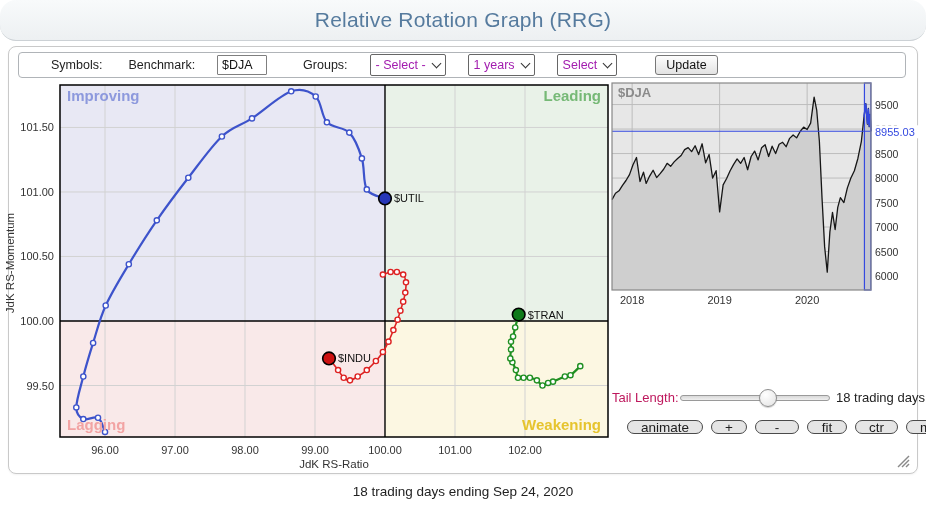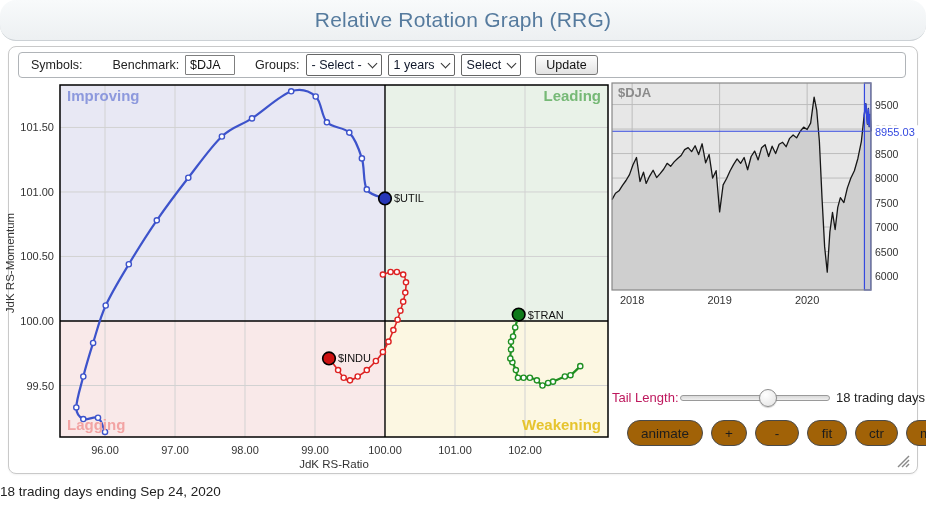--- a/index.html
+++ b/index.html
@@ -10,67 +10,67 @@
   .app-header{position:absolute;left:0;top:0;width:926px;height:40px;
     background:linear-gradient(#f8fafb,#edf0f2);border-bottom:1px solid #ccd1d5;border-radius:16px;}
   .app-title{width:100%;text-align:center;line-height:40px;font-size:21px;color:#567b9e;letter-spacing:.2px;}
 
   
   .panel{position:absolute;left:8px;top:46px;width:908px;height:426px;background:#fff;
     border:1px solid #c9c9c9;border-radius:8px;box-shadow:0 1px 2px rgba(0,0,0,.05);}
 
   
   .toolbar{position:absolute;left:18px;top:52px;width:888px;height:26px;border:1px solid #b0b4b8;
-    border-radius:4px;display:flex;align-items:center;gap:6px;box-sizing:border-box;padding-left:12px;background:#fff;}
+    border-radius:4px;display:flex;align-items:center;gap:22px;box-sizing:border-box;padding-left:32px;background:#fff;}
   .tlabel{font-size:12.5px;color:#222;white-space:nowrap;}
   .tinput{height:18px;border:1px solid #7f7f7f;border-radius:1px;font-size:12.5px;padding:0 4px;color:#111;
     font-family:"Liberation Sans","DejaVu Sans",sans-serif;}
   .tselect{height:20px;border:1px solid #666;border-radius:2px;background:#fff;display:flex;align-items:center;
-    font-size:12.5px;color:#0f172a;padding:0 5px;cursor:default;}
+    font-size:12.5px;color:#a21caf;padding:0 5px;cursor:default;}
   .chev{width:6px;height:6px;border-right:1.5px solid #333;border-bottom:1.5px solid #333;
     transform:rotate(45deg);margin-left:7px;margin-top:-3px;}
   .update-btn{height:20px;border:1px solid #777;border-radius:3px;background:linear-gradient(#fdfdfd,#e2e2e2);
-    font-size:12.5px;color:#111;padding:0 10px;margin-left:8px;font-family:inherit;}
+    font-size:12.5px;color:#111;padding:0 10px;margin-left:16px;font-family:inherit;}
 
   
   #rrg-wrap{position:absolute;left:2px;top:83px;width:616px;height:390px;}
   #bench-wrap{position:absolute;left:610px;top:79px;width:312px;height:230px;}
 
   
   .tail-label{position:absolute;left:612px;top:390px;font-size:13px;color:#be185d;}
   .tail-value{position:absolute;left:836px;top:390px;font-size:13px;color:#222;text-align:center;}
   .slider-track{position:absolute;left:680px;top:395px;width:148px;height:4px;background:linear-gradient(#d9d9d9,#efefef);
     border:1px solid #9a9a9a;border-radius:3px;}
   .slider-thumb{position:absolute;left:759px;top:389px;width:16px;height:16px;border-radius:50%;
     background:radial-gradient(circle at 35% 30%,#ffffff,#e2e2e2);border:1px solid #8d8d8d;box-shadow:0 1px 1px rgba(0,0,0,.2);}
 
   
   .actions{position:absolute;left:627px;top:420px;display:flex;gap:8px;align-items:center;}
-  .pill{height:26px;border:1.6px solid #4a4a4a;border-radius:13px;background:#a16207;color:#1d1d1d;
+  .pill{height:14px;border:1.6px solid #4a4a4a;border-radius:13px;background:#e5e5e5;color:#1d1d1d;
     font-size:13.5px;display:flex;align-items:center;justify-content:center;padding:0 13px;box-sizing:border-box;
     font-family:inherit;}
 
   .grip{position:absolute;left:894px;top:452px;width:16px;height:16px;}
 
-  .footer-caption{position:absolute;left:0;top:484px;width:926px;font-size:13.5px;color:#222;}
+  .footer-caption{position:absolute;left:0;top:484px;width:926px;text-align:center;font-size:13.5px;color:#222;}
 </style>
 </head>
 <body>
 
 <div id="stage">
 
   <div class="app-header">
     <div class="app-title">Relative Rotation Graph (RRG)</div>
   </div>
 
   <div class="panel"></div>
 
   <div class="toolbar">
     <span class="tlabel">Symbols:</span>
-    <span class="tlabel" style="margin-left:24px">Benchmark:</span>
+    <span class="tlabel" style="margin-left:4px">Benchmark:</span>
     <input class="tinput" style="width: 40px;" value="$DJA">
     <span class="tlabel" style="margin-left:14px">Groups:</span>
     <div class="tselect">
       <span>- Select -</span>
       <span class="chev"></span>
     </div>
     <div class="tselect">
       <span>1 years</span>
       <span class="chev"></span>
     </div>

